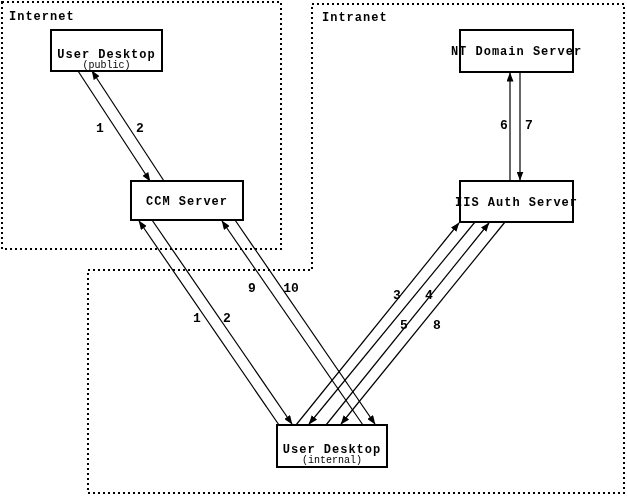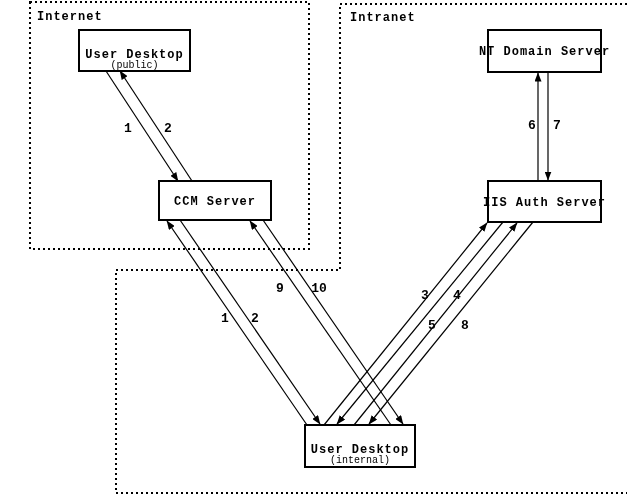--- a/index.html
+++ b/index.html
@@ -1,16 +1,16 @@
 <!DOCTYPE html>
 <html><head>
 <meta charset="utf-8">
 <style>
   html, body { margin: 0; padding: 0; background: #ffffff; }
-  #stage { width: 565px; height: 497px; position: relative; padding-left: 28px; }
+  #stage { width: 565px; height: 497px; position: relative; }
   svg text {
     font-family: "Liberation Mono", "DejaVu Sans Mono", monospace;
     fill: #000000;
   }
   .region-outline {
     fill: none;
     stroke: #000000;
     stroke-width: 2;
     stroke-dasharray: 2 3;
   }

